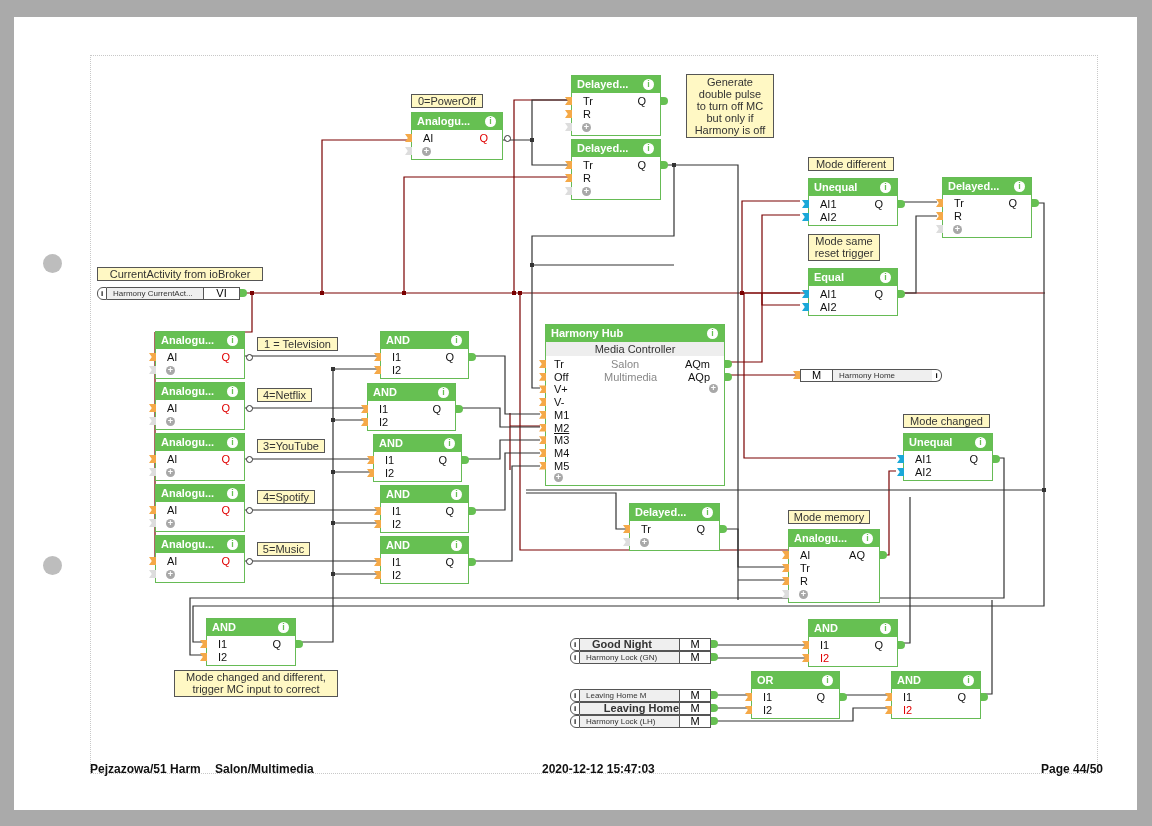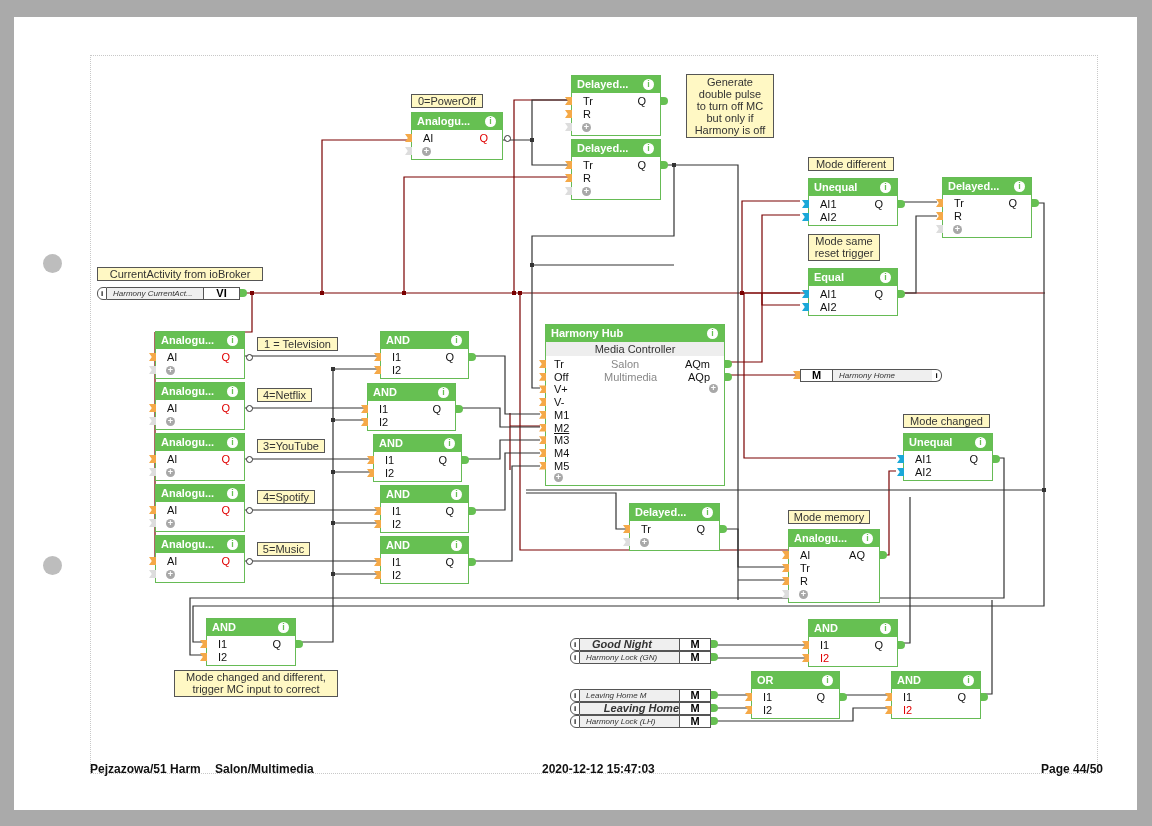--- a/index.html
+++ b/index.html
@@ -16,22 +16,22 @@
   .pin.red{color:#e00000;}
   .pin.gray{color:#888;}
   .inpin{position:absolute;width:7px;height:8px;background:#f5a948;clip-path:polygon(0 0,100% 0,100% 100%,0 100%,40% 50%);}
   .inpin.blue{background:#1aa8d8;}
   .inpin.gray{background:#dddddd;}
   .outpin{position:absolute;width:7px;height:8px;background:#66c052;border-radius:0 5px 5px 0;}
   .plus{position:absolute;width:9px;height:9px;border-radius:50%;background:#a8a8a8;color:#fff;font-size:9px;line-height:9px;text-align:center;font-weight:bold;}
   .note{position:absolute;background:#fff8c4;border:1px solid #555;font-size:11px;color:#333;text-align:center;line-height:12px;box-sizing:border-box;padding:0 3px;white-space:nowrap;}
   .io{position:absolute;height:13px;font-size:9px;box-sizing:border-box;}
   .io .cap{position:absolute;top:0;width:10px;height:13px;border:1px solid #555;box-sizing:border-box;background:#fff;font-size:8px;line-height:11px;text-align:center;font-weight:bold;}
-  .io .lbl{position:absolute;top:0;height:13px;border:1px solid #555;border-left:none;box-sizing:border-box;background:#efefef;line-height:11px;padding-left:6px;white-space:nowrap;overflow:hidden;color:#333;font-style:italic;}
-  .io .typ{position:absolute;top:0;height:13px;border:1px solid #555;border-left:1px solid #555;box-sizing:border-box;background:#fff;line-height:11px;text-align:center;font-weight:bold;font-size:11px;}
+  .io .lbl{position:absolute;top:0;height:13px;border:1px solid #555;border-left:none;box-sizing:border-box;background:#efefef;line-height:11px;padding-left:6px;white-space:nowrap;overflow:hidden;color:#333;}
+  .io .typ{position:absolute;top:0;height:13px;border:1px solid #555;border-left:1px solid #555;box-sizing:border-box;background:#fff;line-height:11px;text-align:center;font-weight:normal;font-size:11px;}
   .footer{position:absolute;top:762px;font-size:12px;font-weight:bold;color:#111;white-space:nowrap;}
 </style>
 </head>
 <body>
 
 <div class="page"></div>
 <div class="hole" style="left:43px;top:254px;"></div>
 <div class="hole" style="left:43px;top:556px;"></div>
 <div class="frame"></div>
 

